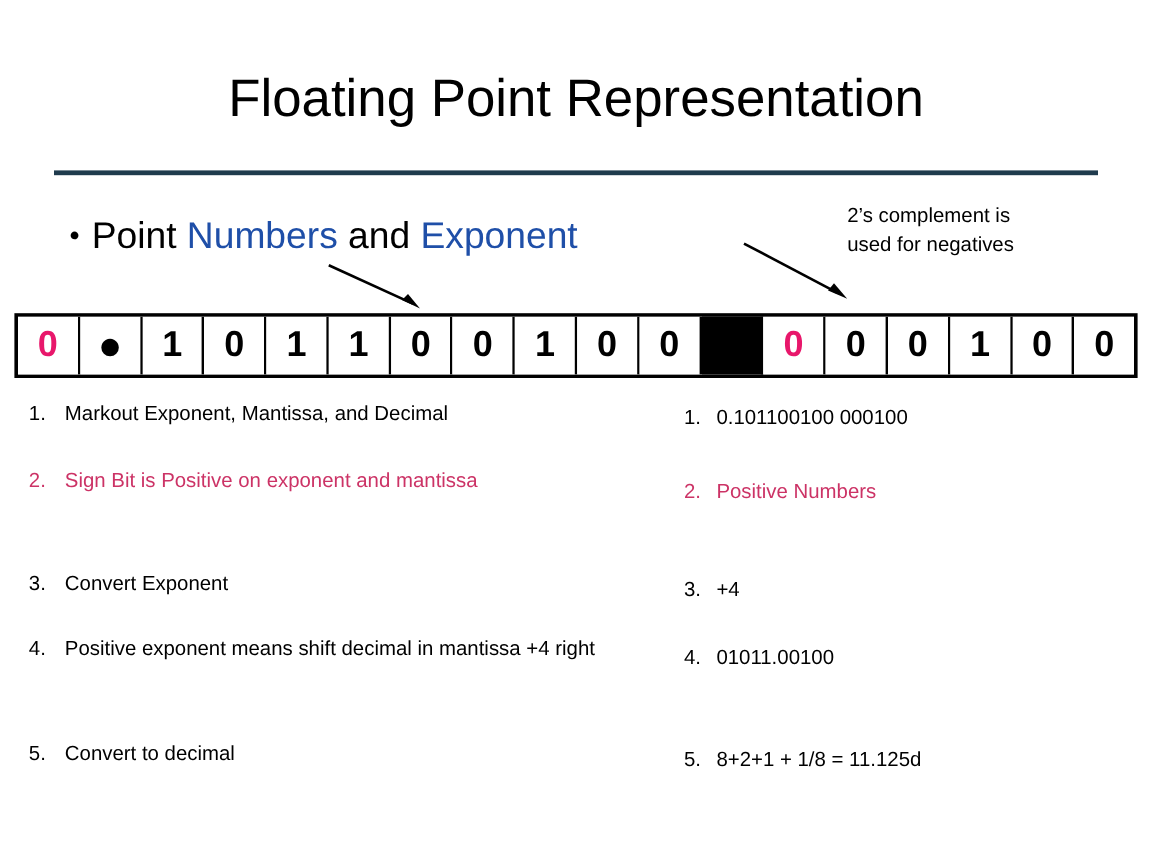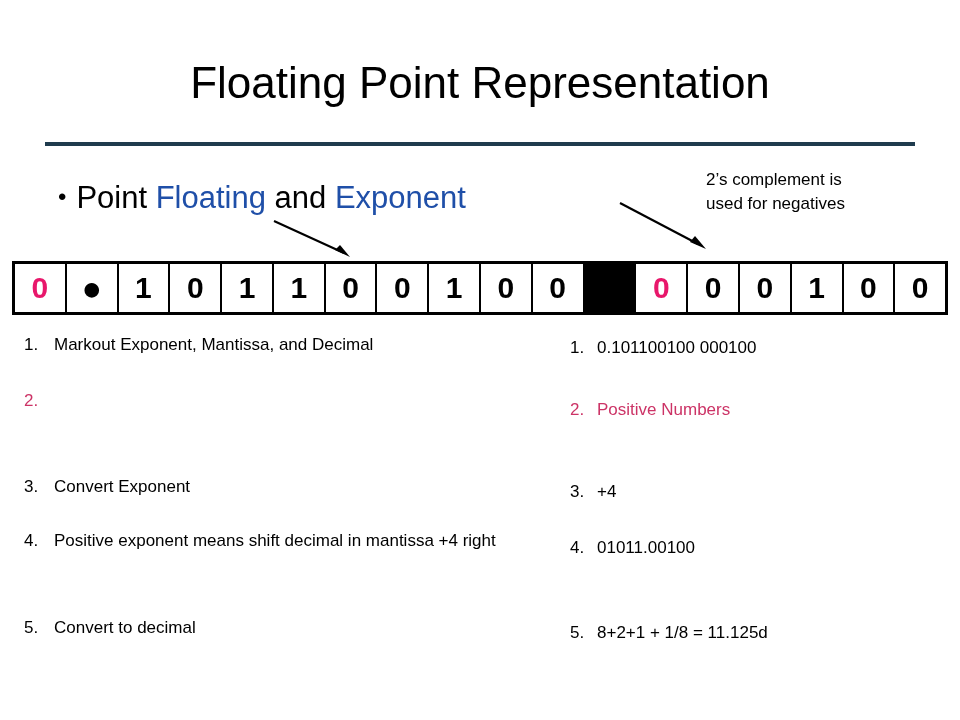--- a/index.html
+++ b/index.html
@@ -156,21 +156,21 @@
 
   #right-steps .step-num { width: 27px; flex: 0 0 27px; }
 </style>
 </head>
 <body>
 
 <div id="slide-title">Floating Point Representation</div>
 
 <div id="title-divider"></div>
 
-<div id="bullet-line"><span class="bullet-dot">•</span><span>Point </span><span class="kw-blue">Floating</span><span> and </span><span class="kw-blue">Exponent</span></div>
+<div id="bullet-line"><span class="bullet-dot">•</span><span>Point </span><span class="kw-blue">Numbers</span><span> and </span><span class="kw-blue">Exponent</span></div>
 
 <div id="note-2s-complement">
   <div>2’s complement is</div>
   <div>used for negatives</div>
 </div>
 
 <svg id="arrow-mantissa" width="90" height="46" viewBox="0 0 90 46">
   <line x1="2" y1="3" x2="72" y2="35" stroke="#000000" stroke-width="2.2"></line>
   <polygon points="78,39 63,32 68,27" fill="#000000"></polygon>
 </svg>
@@ -201,20 +201,21 @@
     <div class="bit-cell">0</div>
   </div>
 
 <ol id="left-steps" class="steps-list">
     <li class="step-item">
       <span class="step-num">1.</span>
       <span class="step-text">Markout Exponent, Mantissa, and Decimal</span>
     </li>
     <li class="step-item pink">
       <span class="step-num">2.</span>
+      <span class="step-text">Sign Bit is Positive on exponent and mantissa</span>
     </li>
     <li class="step-item">
       <span class="step-num">3.</span>
       <span class="step-text">Convert Exponent</span>
     </li>
     <li class="step-item">
       <span class="step-num">4.</span>
       <span class="step-text">Positive exponent means shift decimal in mantissa  +4 right</span>
     </li>
     <li class="step-item">

